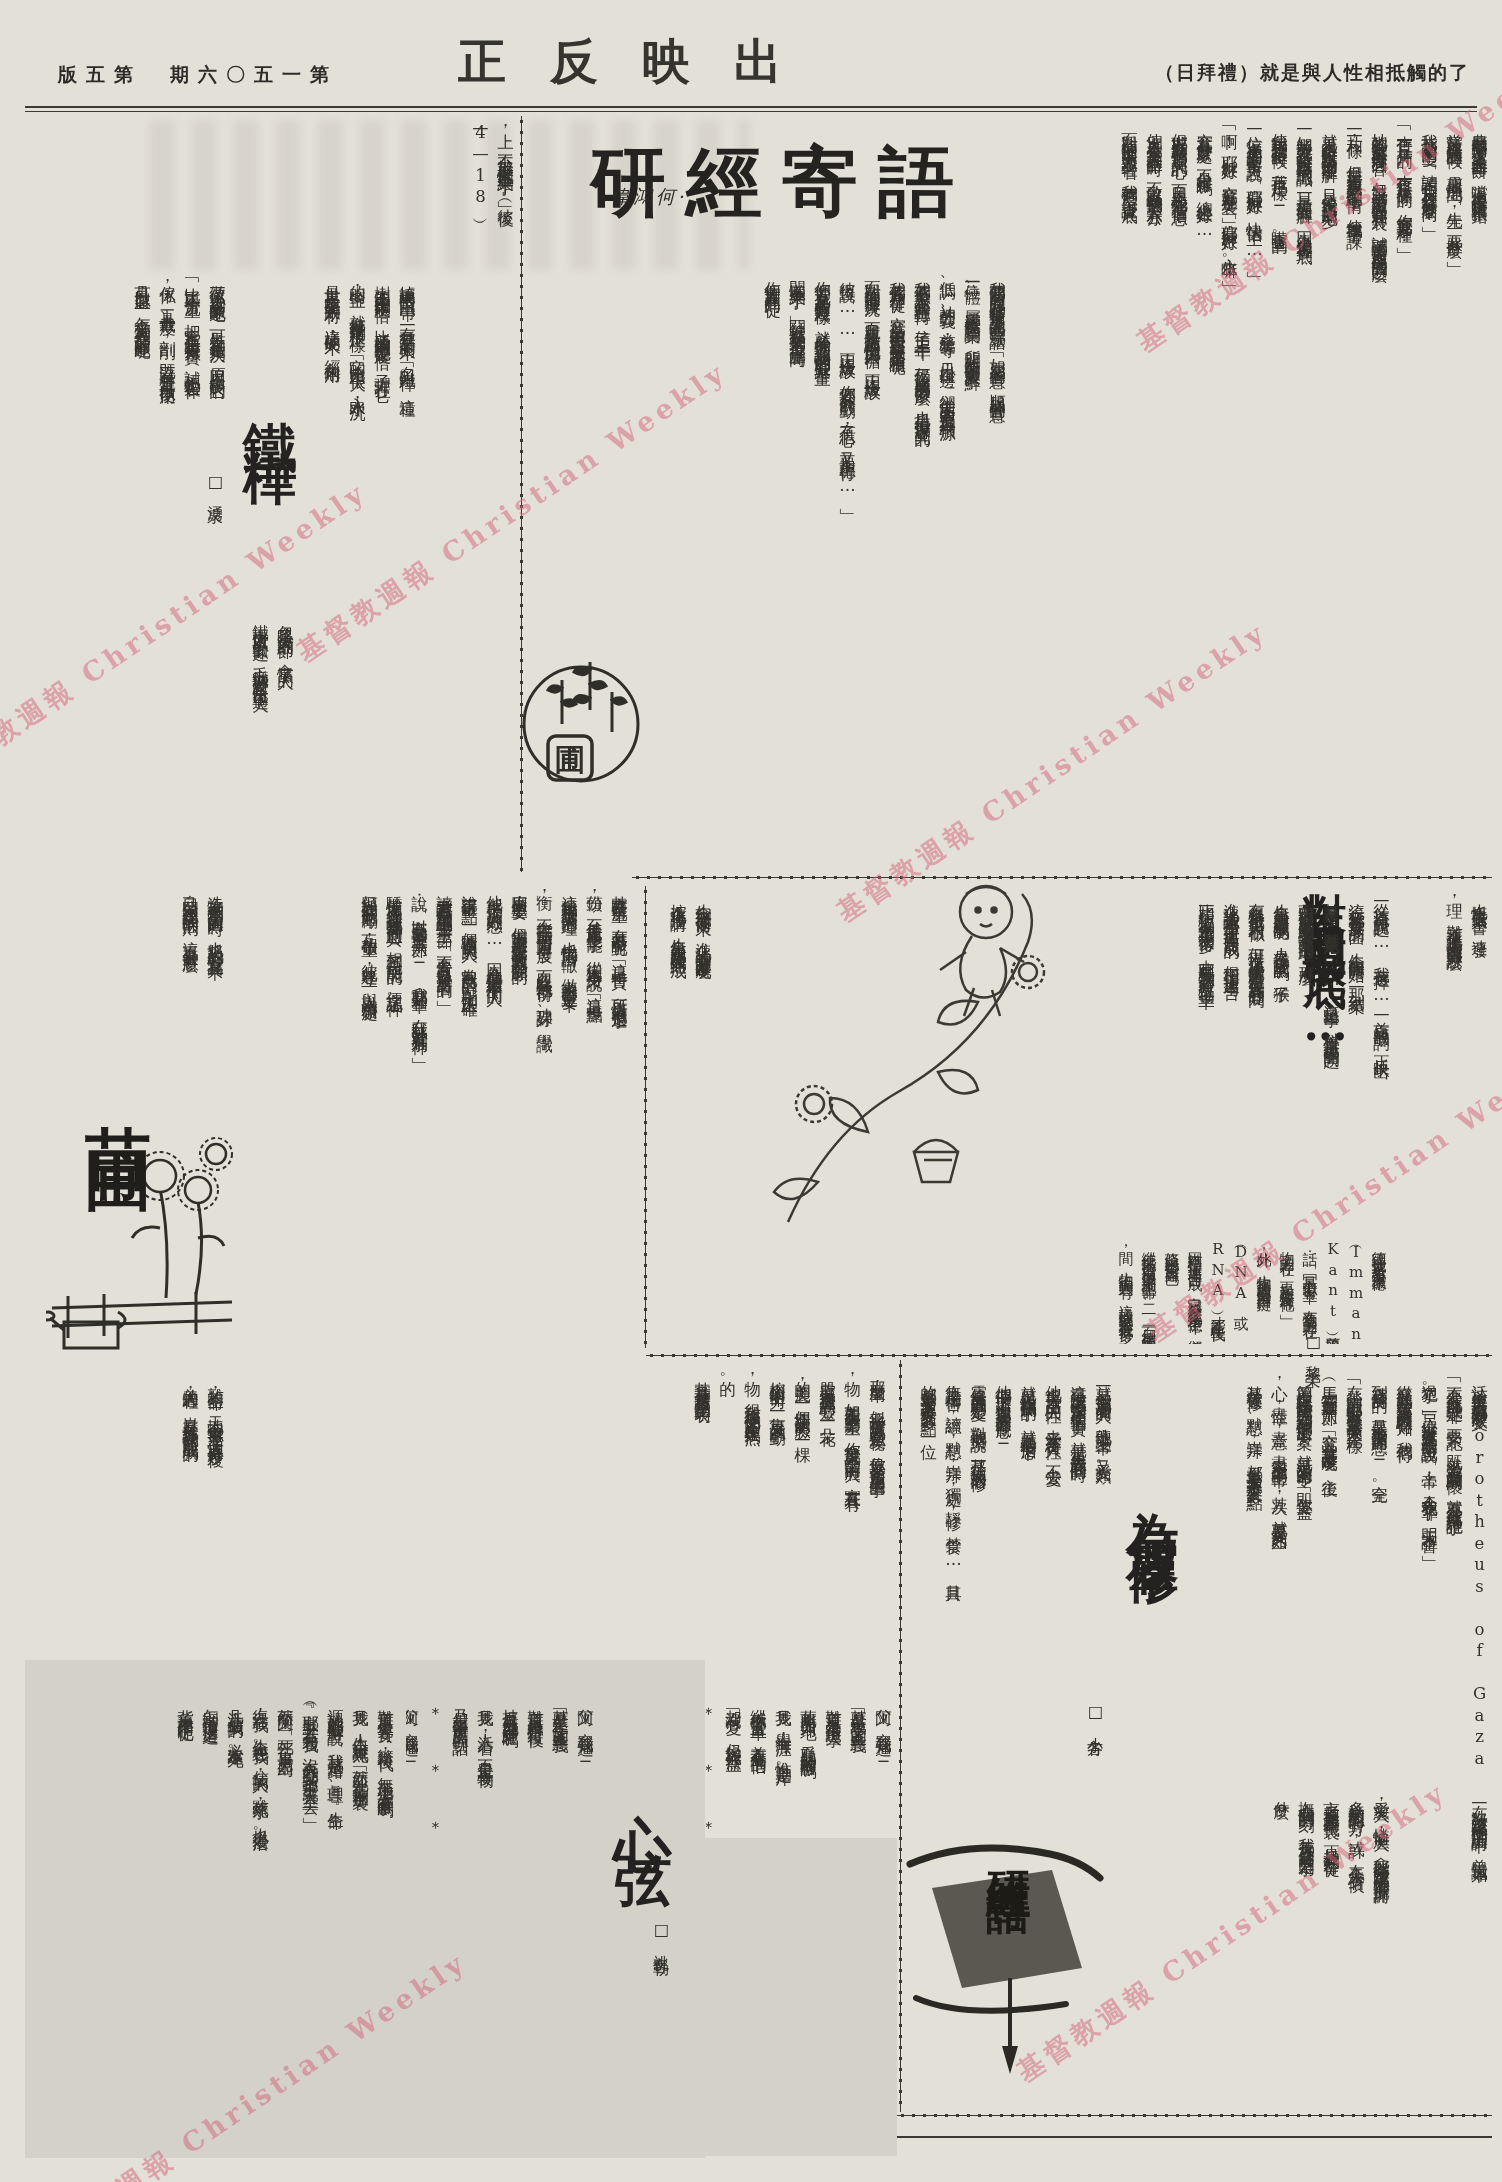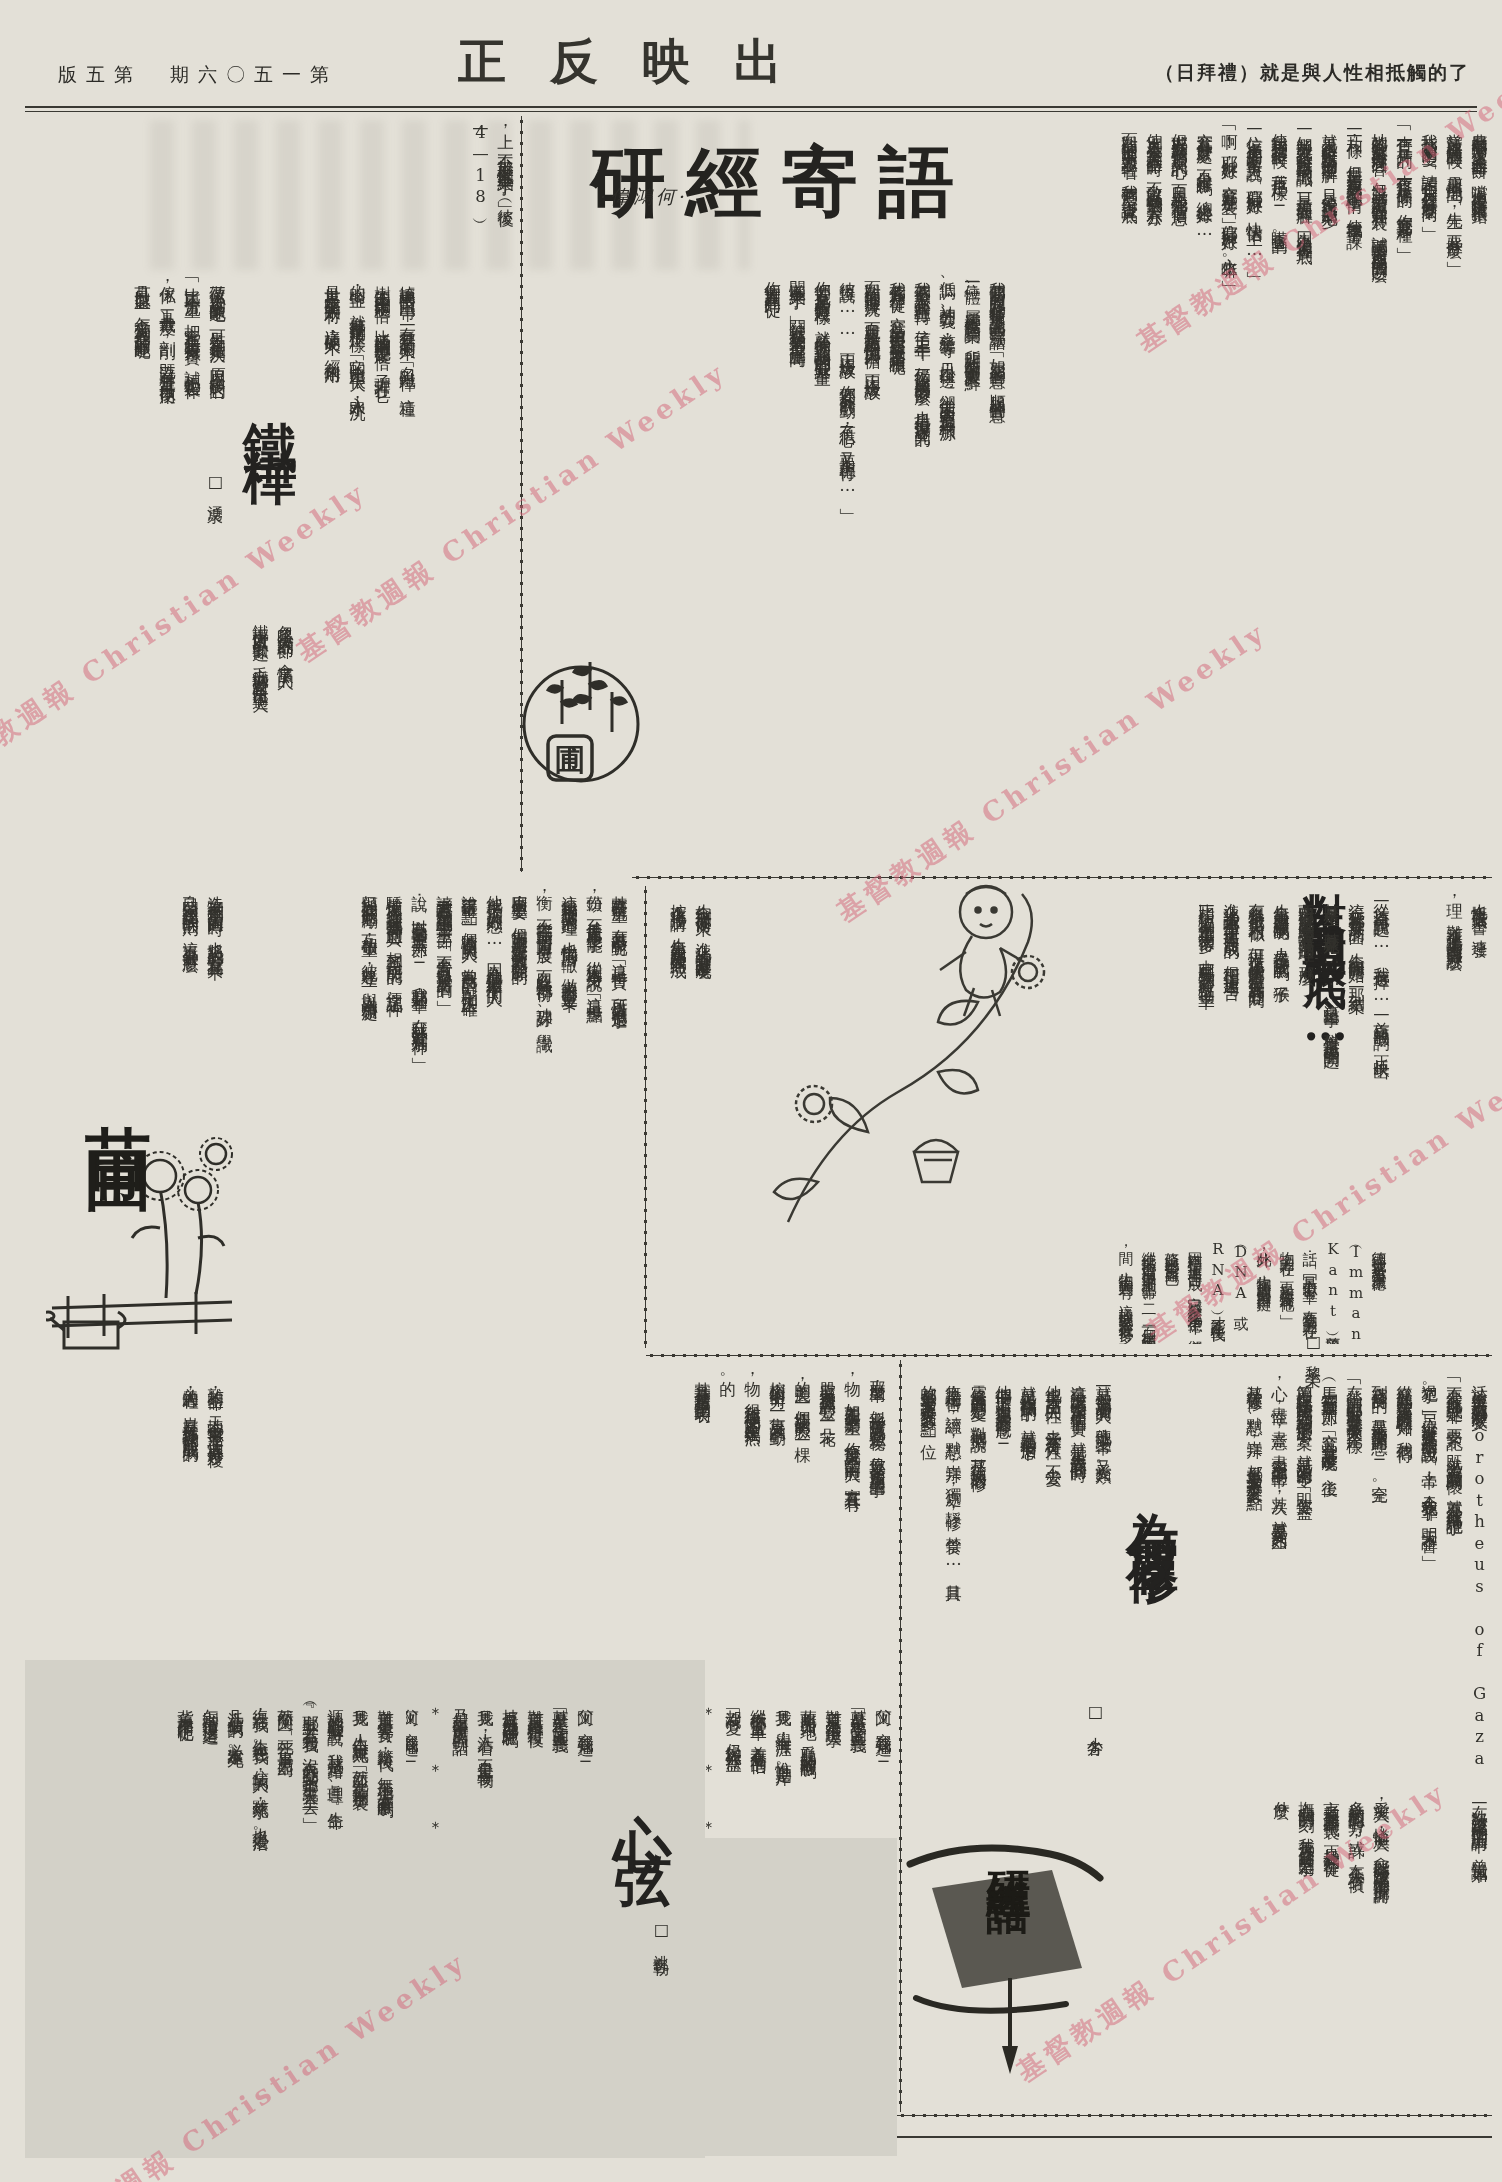--- a/index.html
+++ b/index.html
@@ -48,21 +48,21 @@
     position:absolute;pointer-events:none;opacity:.5;
     background:repeating-linear-gradient(90deg,rgba(120,116,105,.22) 0 24px,rgba(0,0,0,0) 24px 42px);
     filter:blur(4px);
   }
   svg{display:block}
   .stamp-overlay{position:absolute;writing-mode:vertical-rl;text-orientation:upright;font-weight:bold;color:#26251f}
 </style>
 </head>
 <body>
 
-<div class="htext" style="left:58px;top:62px;font-size:19px;font-weight:normal;letter-spacing:9px">版五第　期六〇五一第</div>
+<div class="htext" style="left:58px;top:62px;font-size:19px;font-weight:bold;letter-spacing:9px">版五第　期六〇五一第</div>
 
 <div class="htext" style="left:458px;top:30px;font-size:48px;letter-spacing:44px;font-weight:bold;color:#35342e">正反映出</div>
 
 <div class="htext" style="right:32px;top:60px;font-size:19px;font-weight:bold;letter-spacing:2px">（日拜禮）就是與人性相抵觸的了</div>
 
 <div class="dbl-rule" style="left:25px;top:106px;width:1452px"></div>
 
 <div class="ghost" style="left:150px;top:120px;width:600px;height:150px"></div>
 <div class="ghost" style="left:80px;top:1700px;width:500px;height:380px;opacity:.25"></div>
 

